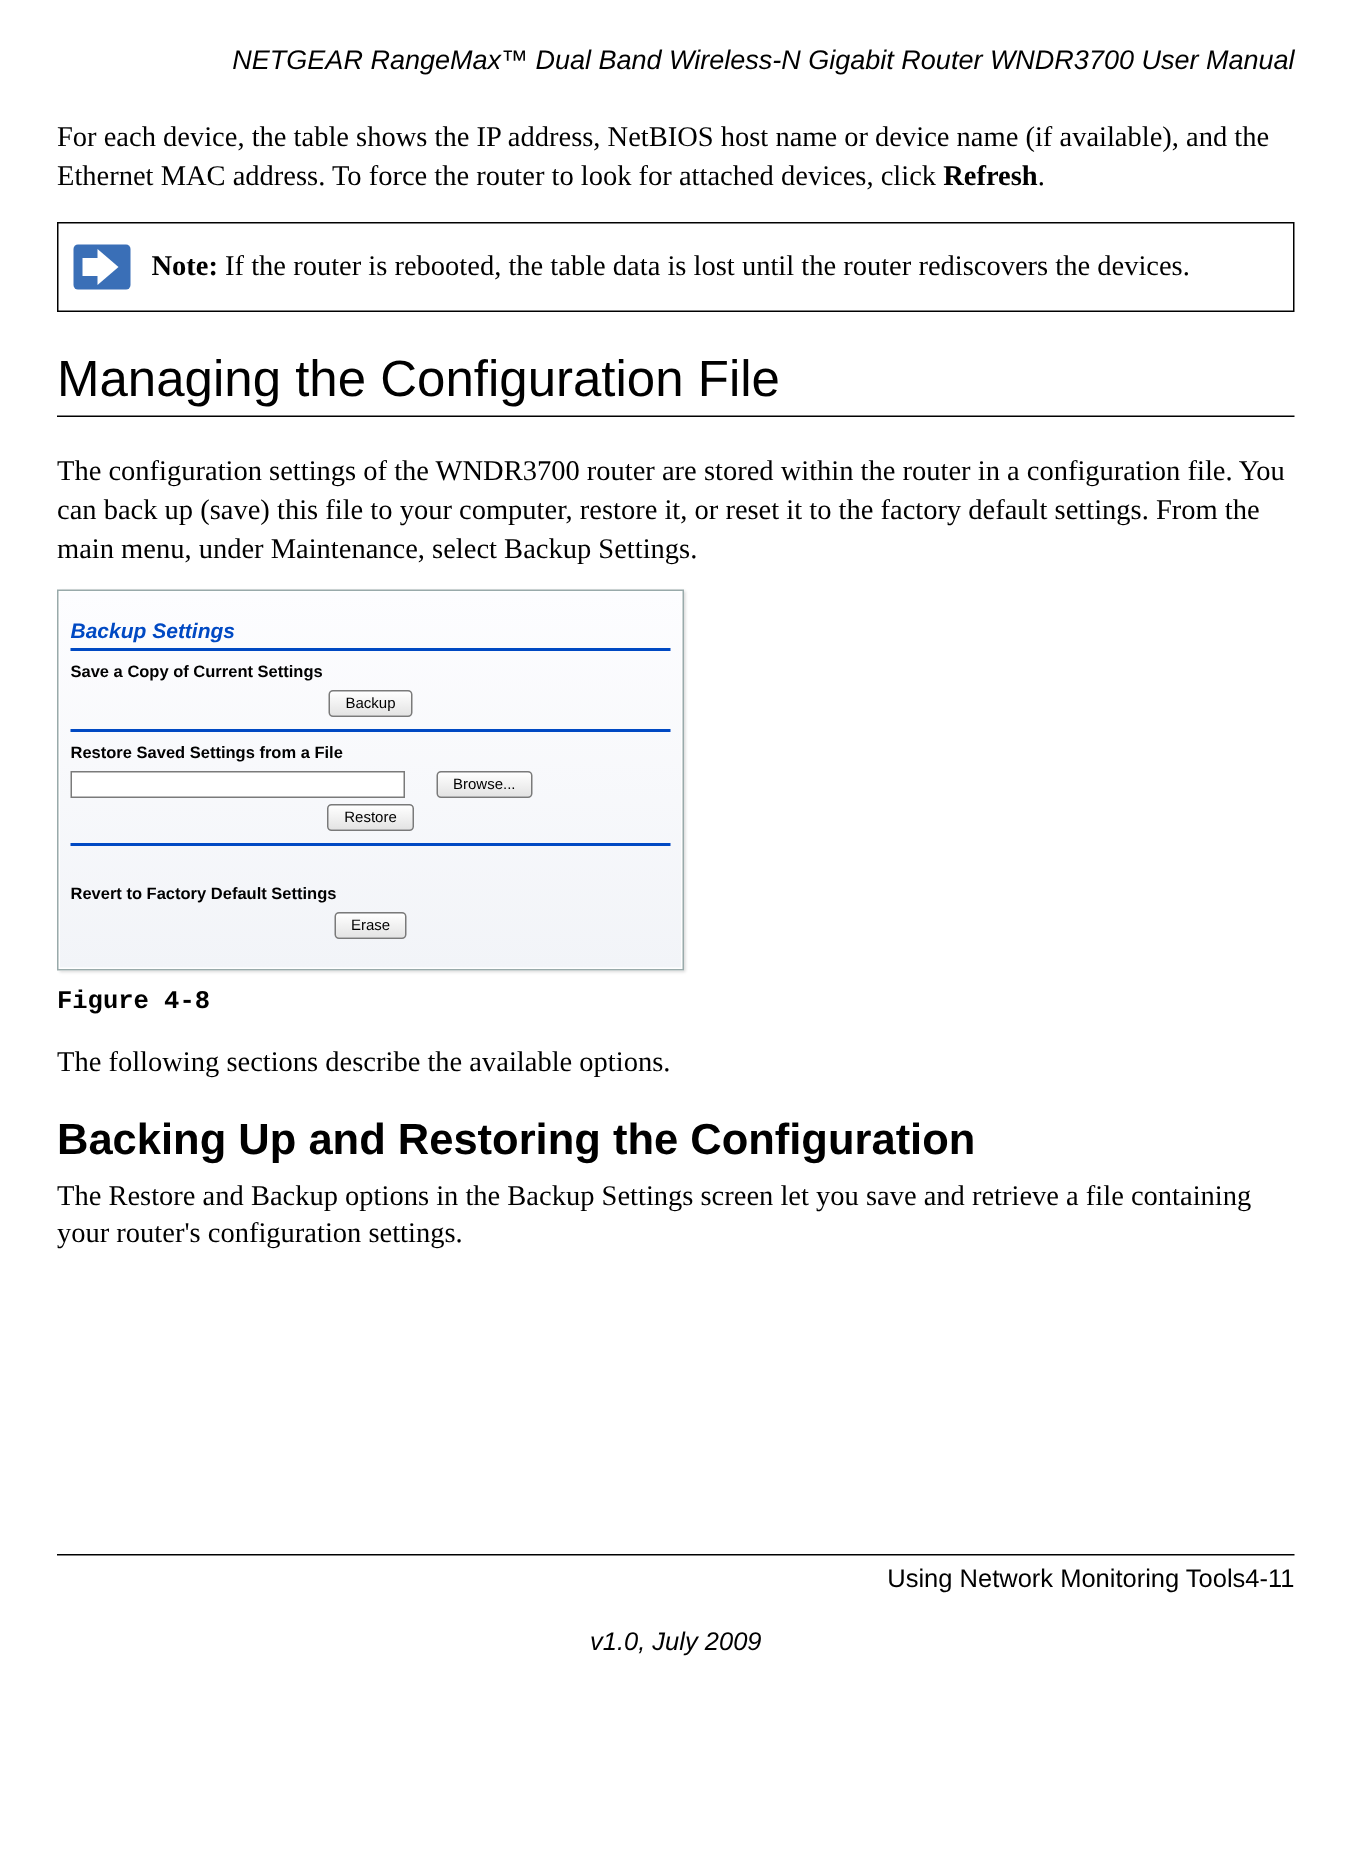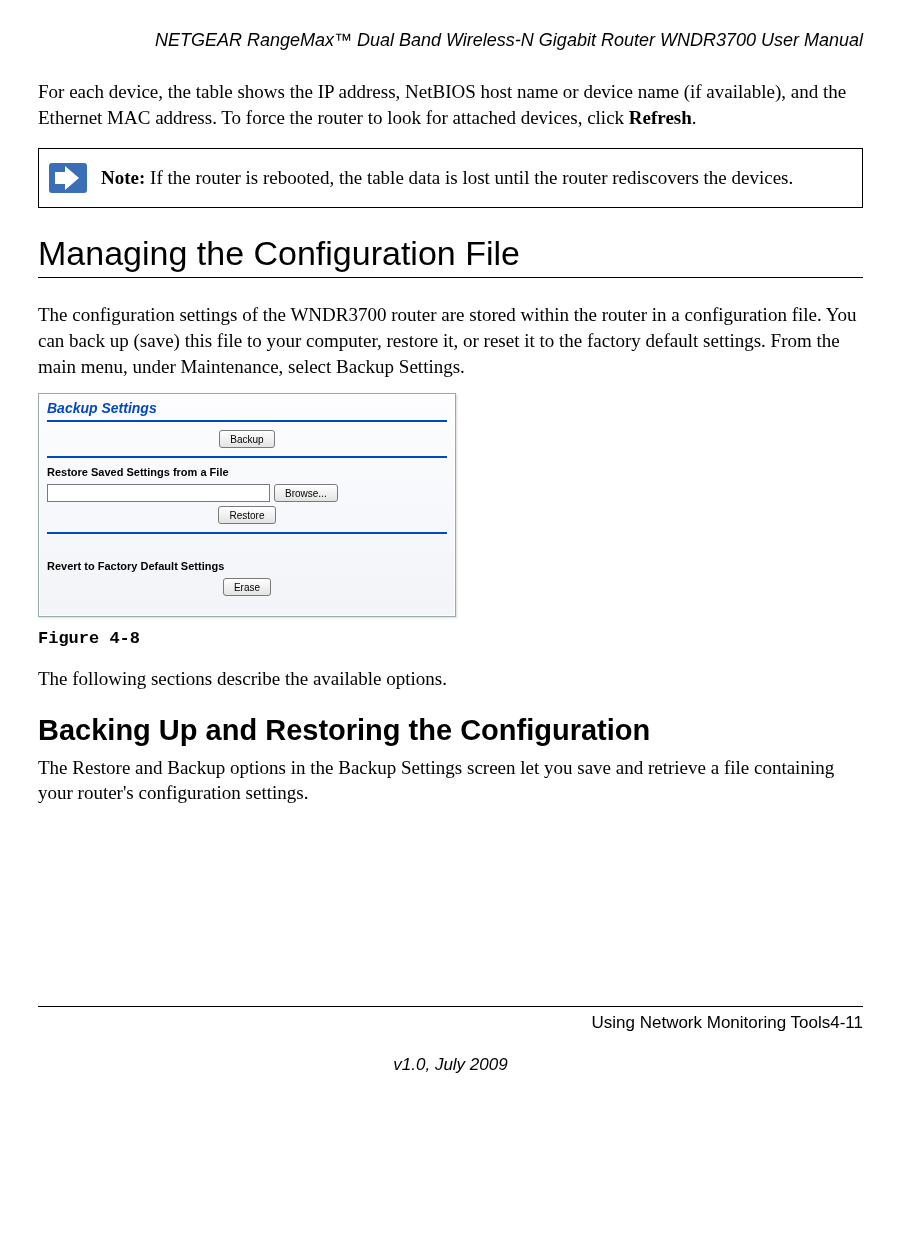--- a/index.html
+++ b/index.html
@@ -82,21 +82,21 @@
     margin: 12px 0 18px 0;
   }
   
   .shot {
     width: 400px;
     border: 1px solid #9aa;
     background: linear-gradient(#fdfdff, #f2f4f8);
     font-family: Tahoma, Arial, sans-serif;
     font-size: 11px;
     color: #000;
-    padding: 6px 8px 12px 8px;
+    padding: 18px 8px 12px 8px;
     margin-top: 6px;
     box-shadow: inset 0 0 0 1px #fff, 1px 1px 2px rgba(0,0,0,.15);
   }
   .shot-title {
     color: #0049c3;
     font-weight: bold;
     font-size: 14px;
     font-style: italic;
     margin-bottom: 4px;
   }
@@ -128,21 +128,21 @@
     width: 215px;
     height: 16px;
     font-size: 10px;
     border: 1px solid #7a7a7a;
     padding: 0 3px;
     background: #fff;
     vertical-align: middle;
   }
   .shot .file-row {
     display: flex;
-    gap: 4px;
+    gap: 21px;
     margin: 4px 0 2px 0;
   }
   .spacer-gap { height: 14px; }
   
   .footer {
     position: relative;
     margin-top: 200px;
   }
   .footer-rule {
     border: none;
@@ -181,20 +181,21 @@
 
 <h1 class="section">Managing the Configuration File</h1>
 <hr class="section-rule">
 
 <p class="body-para">The configuration settings of the WNDR3700 router are stored within the router in a configuration file. You can back up (save) this file to your computer, restore it, or reset it to the factory default settings. From the main menu, under Maintenance, select Backup Settings.</p>
 
 <div class="shot">
   <div class="shot-title">Backup Settings</div>
   <hr class="sep">
 
+  <div class="group-label">Save a Copy of Current Settings</div>
   <div class="center-row">
     <button>Backup</button>
   </div>
   <hr class="sep">
 
   <div class="group-label">Restore Saved Settings from a File</div>
   <div class="file-row">
     <input type="text" style="">
     <button>Browse...</button>
   </div>

